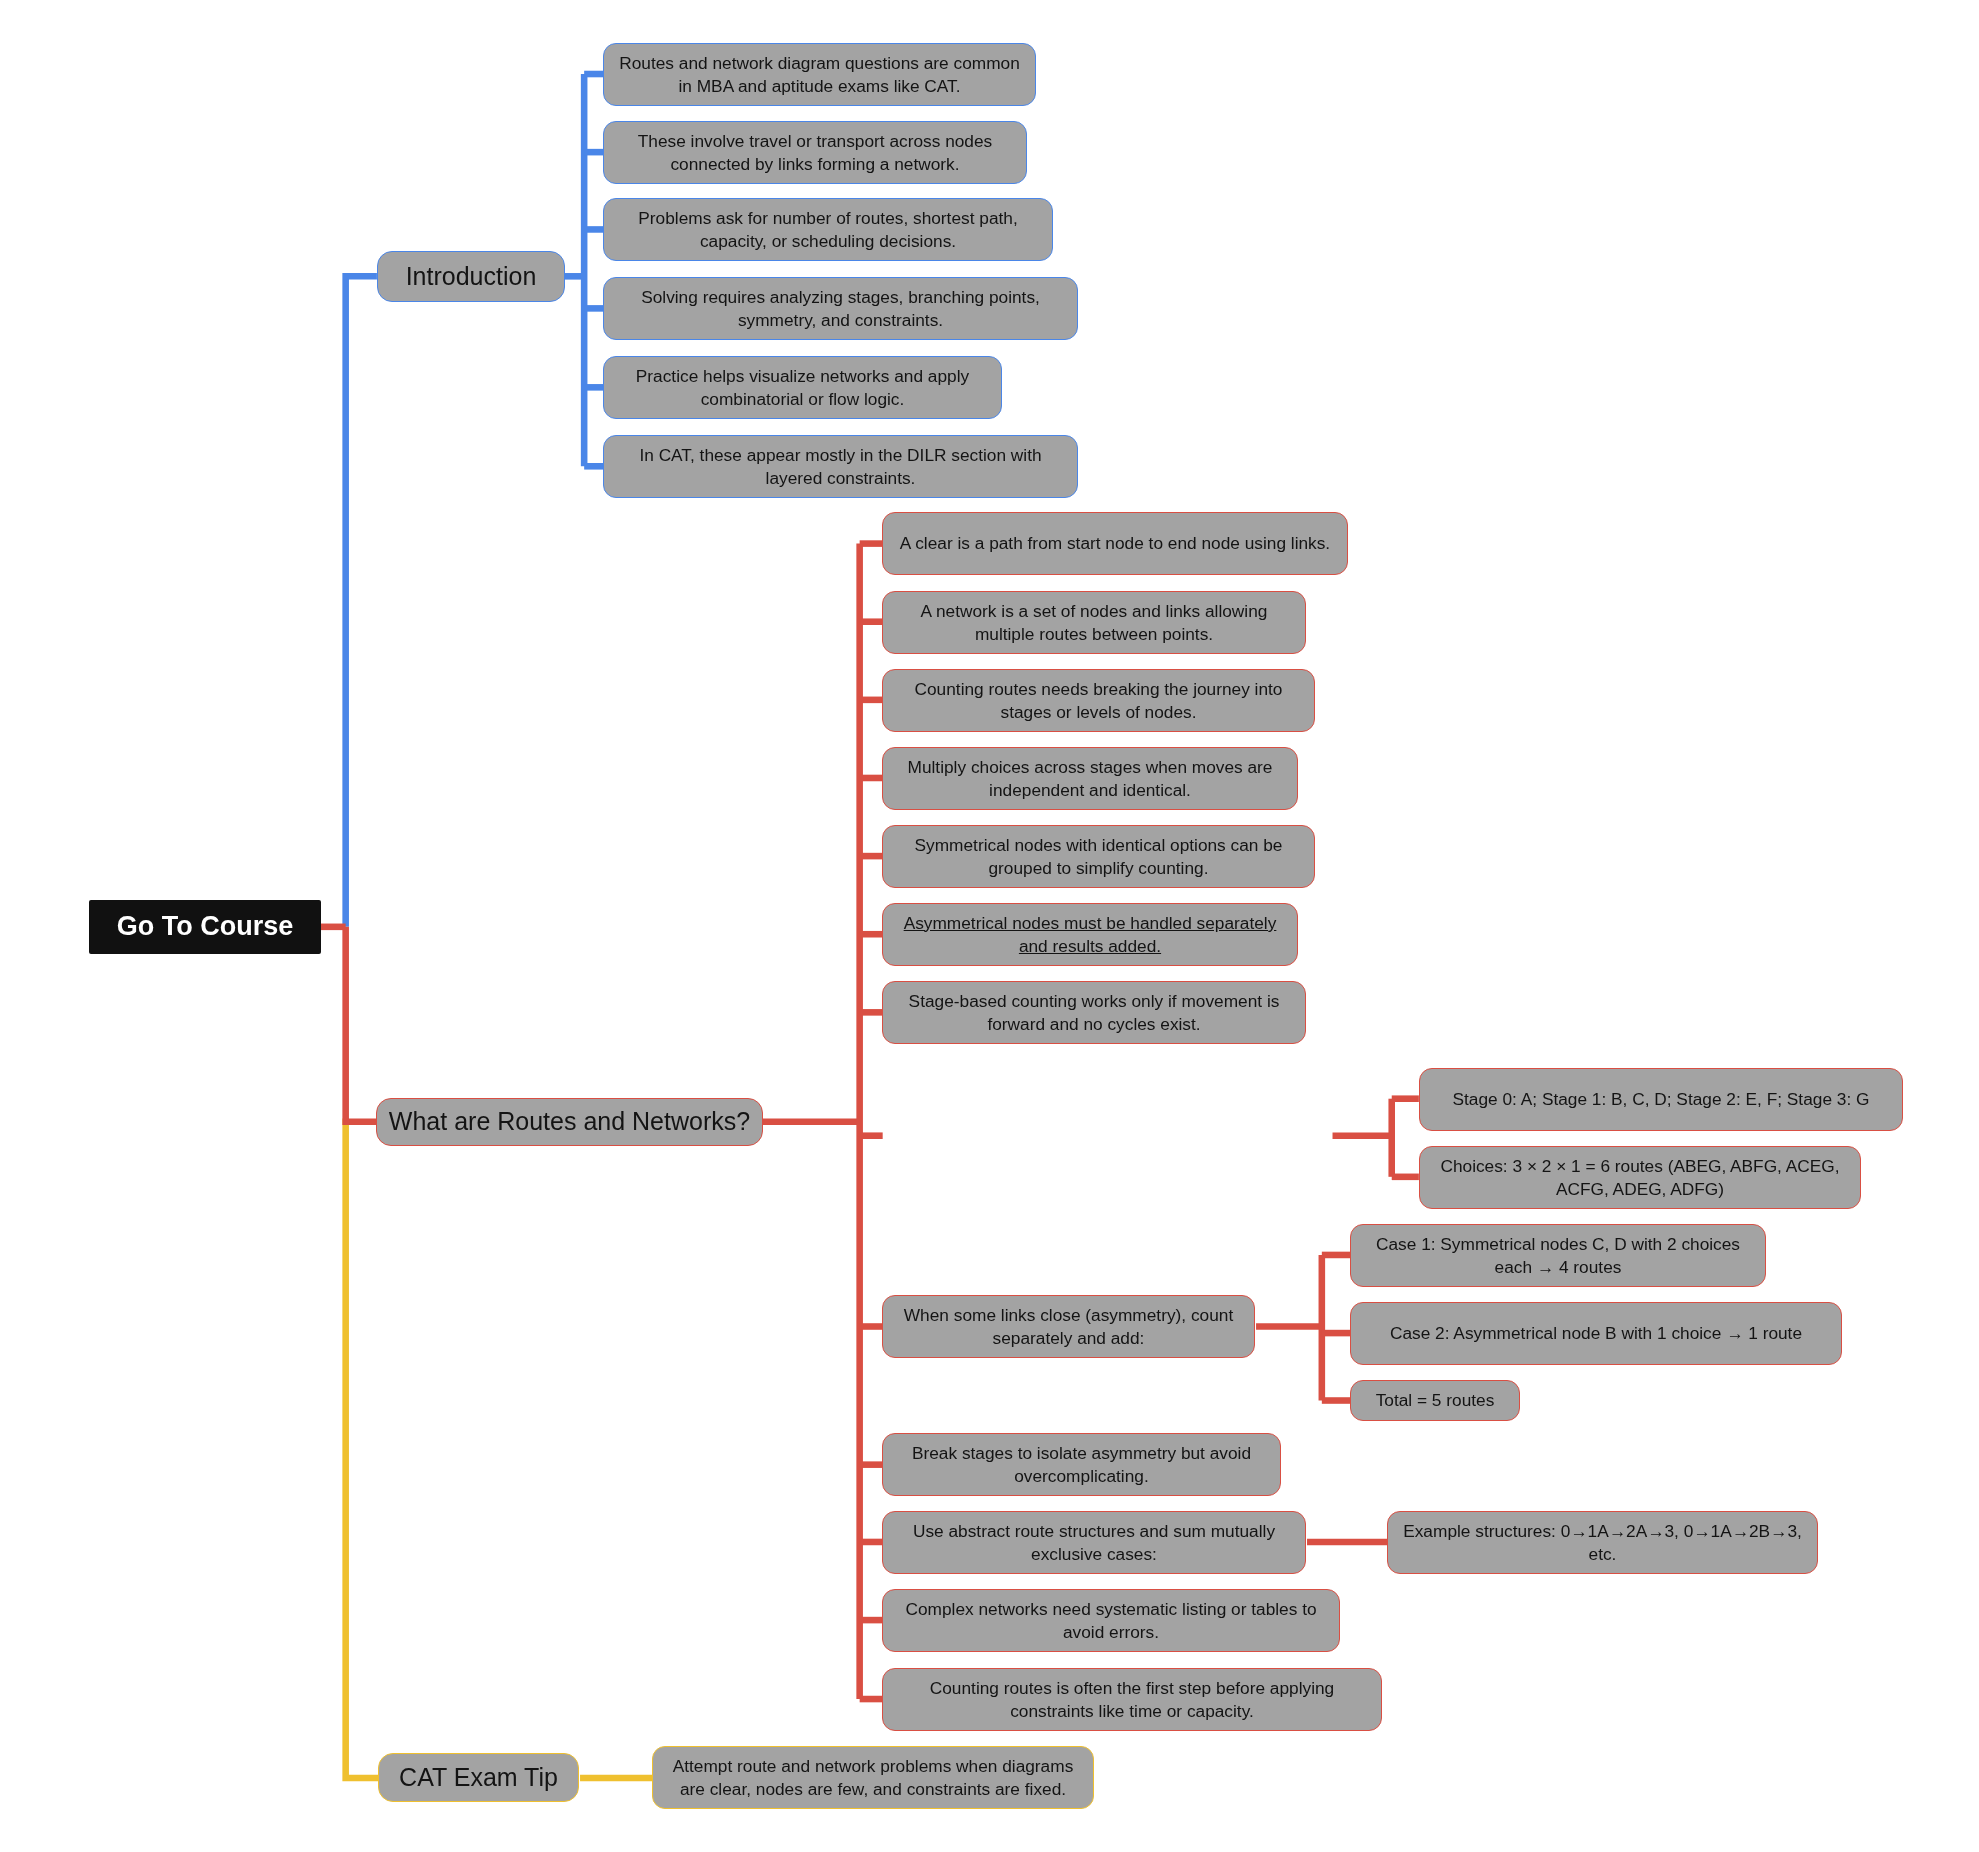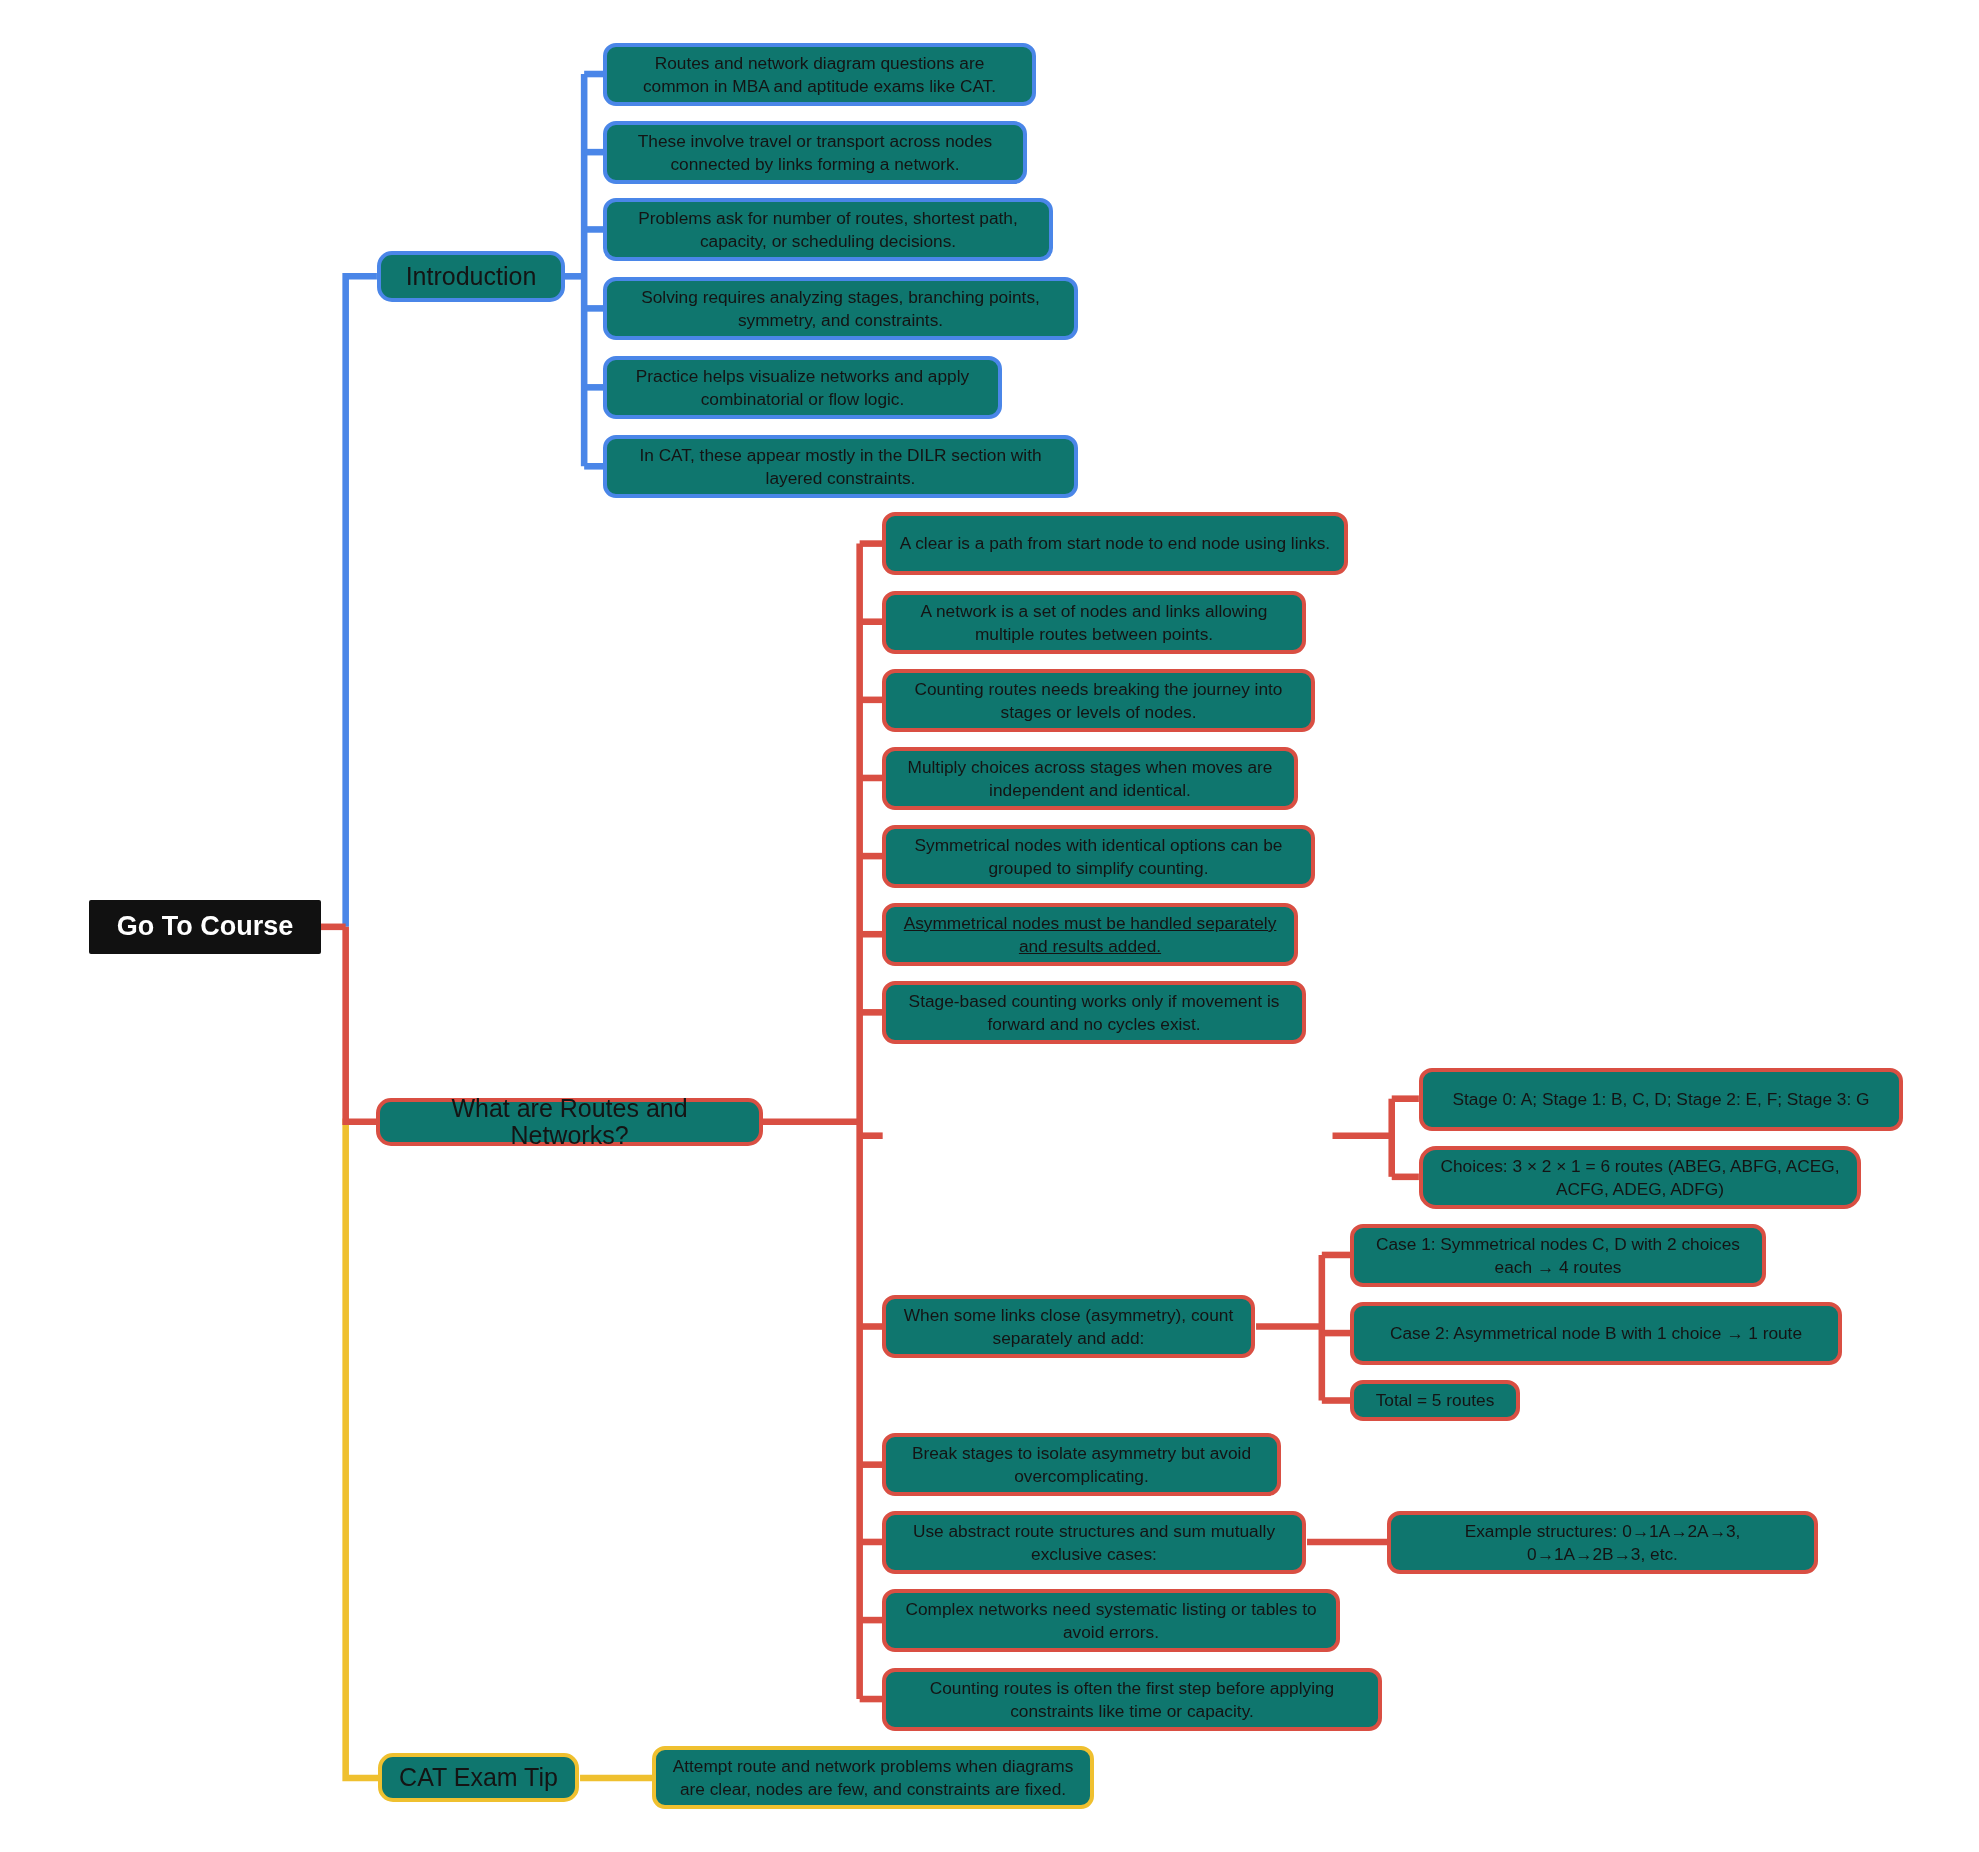--- a/index.html
+++ b/index.html
@@ -7,22 +7,22 @@
     position:relative;
     width:1980px;height:1852px;
     background:#ffffff;
     font-family:"Liberation Sans", sans-serif;
     overflow:hidden;
   }
   #wires{position:absolute;left:0;top:0;width:1980px;height:1852px;}
   .node{
     position:absolute;
     box-sizing:border-box;
-    background:#0f766e;
-    border:4px solid #f9a8d4;
+    background:#a3a3a3;
+    border:1px solid #f9a8d4;
     border-radius:13px;
     color:#141414;
     font-size:17.3px;
     line-height:1.32;
     text-align:center;
     padding:4.1px 13px;
     min-height:63px;
     display:flex;
     align-items:center;
     justify-content:center;
@@ -127,21 +127,21 @@
   <div class="node red" style="left:882px;top:825px;width:433px;">Symmetrical nodes with identical options can be grouped to simplify counting.</div>
   <div class="node red" style="left:882px;top:903px;width:416px;text-decoration:underline;">Asymmetrical nodes must be handled separately and results added.</div>
   <div class="node red" style="left:882px;top:981px;width:424px;">Stage-based counting works only if movement is forward and no cycles exist.</div>
   <div class="node red" style="left:882px;top:1295px;width:373px;">When some links close (asymmetry), count separately and add:</div>
   <div class="node red" style="left:882px;top:1433px;width:399px;">Break stages to isolate asymmetry but avoid overcomplicating.</div>
   <div class="node red" style="left:882px;top:1511px;width:424px;">Use abstract route structures and sum mutually exclusive cases:</div>
   <div class="node red" style="left:882px;top:1589px;width:458px;">Complex networks need systematic listing or tables to avoid errors.</div>
   <div class="node red" style="left:882px;top:1668px;width:500px;">Counting routes is often the first step before applying constraints like time or capacity.</div>
 
   <div class="node red" style="left:1419px;top:1068px;width:484px;">Stage 0: A; Stage 1: B, C, D; Stage 2: E, F; Stage 3: G</div>
-  <div class="node red" style="left:1419px;top:1146px;width:442px;border-radius:17px;">Choices: 3 × 2 × 1 = 6 routes (ABEG, ABFG, ACEG, ACFG, ADEG, ADFG)</div>
+  <div class="node red" style="left:1419px;top:1146px;width:442px;">Choices: 3 × 2 × 1 = 6 routes (ABEG, ABFG, ACEG, ACFG, ADEG, ADFG)</div>
 
   <div class="node red" style="left:1350px;top:1224px;width:416px;">Case 1: Symmetrical nodes C, D with 2 choices each → 4 routes</div>
   <div class="node red" style="left:1350px;top:1302px;width:492px;">Case 2: Asymmetrical node B with 1 choice → 1 route</div>
   <div class="node red single" style="left:1350px;top:1380px;width:170px;">Total = 5 routes</div>
 
   <div class="node red" style="left:1387px;top:1511px;width:431px;">Example structures: 0→1A→2A→3, 0→1A→2B→3, etc.</div>
 
   <div class="node yellow" style="left:652px;top:1746px;width:442px;">Attempt route and network problems when diagrams are clear, nodes are few, and constraints are fixed.</div>
 
 </div>

